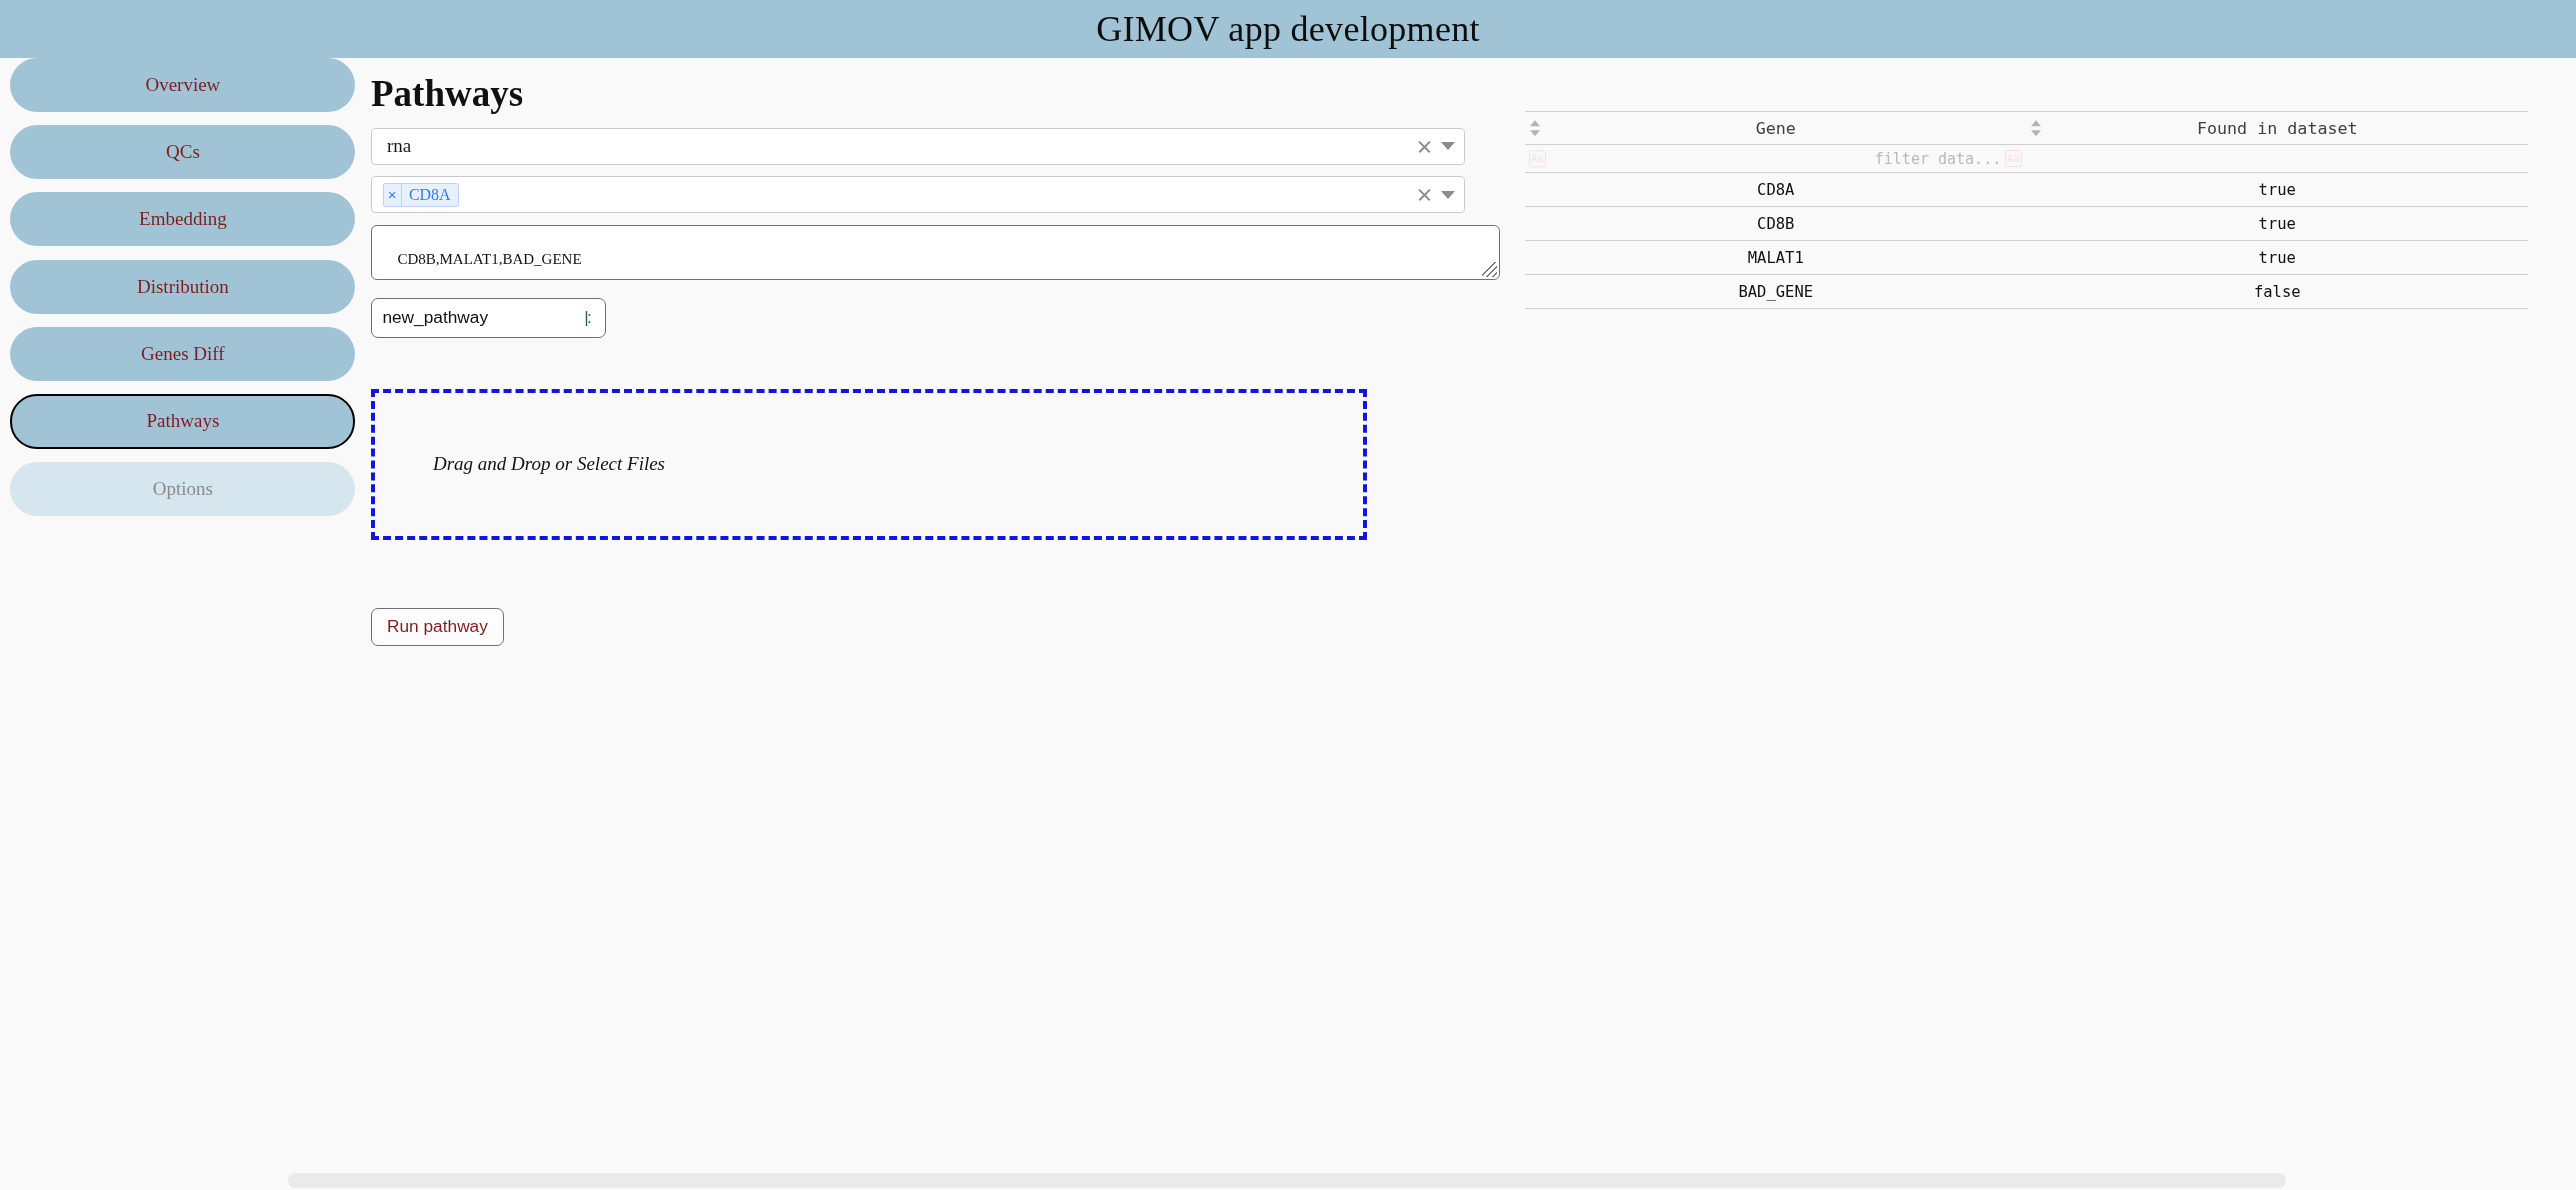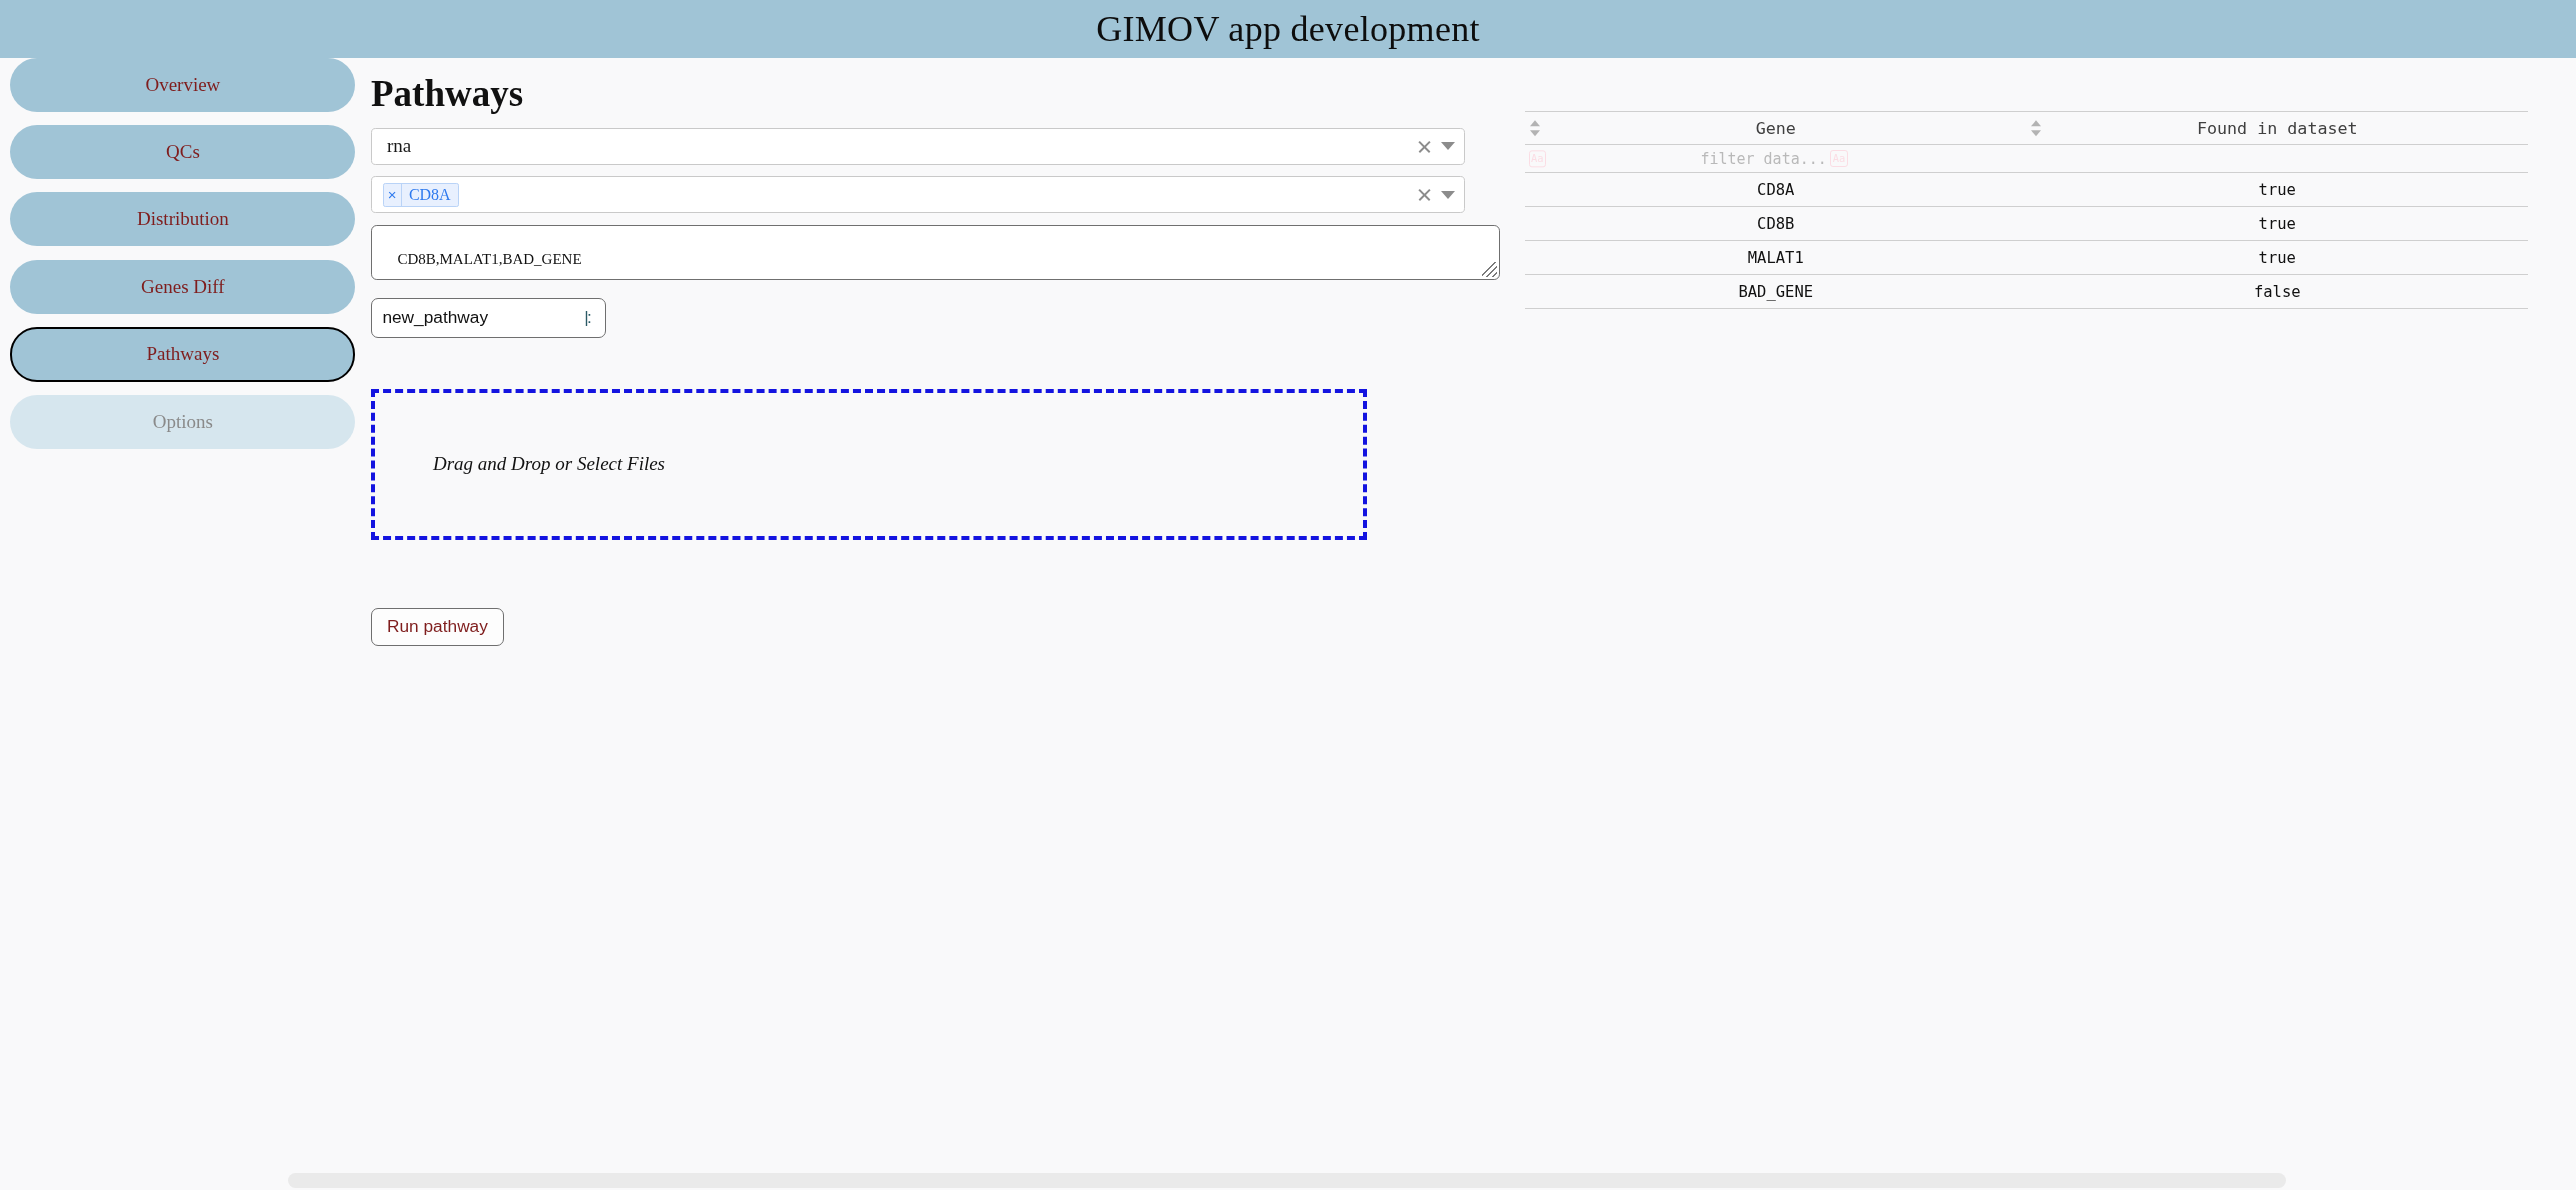--- a/index.html
+++ b/index.html
@@ -286,21 +286,21 @@
   .sort-icon i.down { bottom: 0.6px; border-top: 6.3px solid #b3b3b3; }
 
   tr.filter-row td {
     height: 28px;
     position: relative;
     border-bottom: 1.7px solid #cfcfcf;
   }
   .filter-cell-inner {
     display: flex;
     align-items: center;
-    justify-content: center;
+    justify-content: flex-end;
     height: 100%;
     gap: 3.5px;
     padding-right: 3.5px;
   }
   .filter-placeholder {
     font-family: "DejaVu Sans Mono", monospace;
     font-size: 15px;
     color: #b9b9b9;
   }
   .aa-icon {
@@ -344,20 +344,21 @@
 </head>
 <body>
 
 <div id="app-header">
   <div id="app-title">GIMOV app development</div>
 </div>
 
 <nav id="sidebar">
   <div class="nav-btn">Overview</div>
   <div class="nav-btn">QCs</div>
+  <div class="nav-btn">Embedding</div>
   <div class="nav-btn">Distribution</div>
   <div class="nav-btn">Genes Diff</div>
   <div class="nav-btn active">Pathways</div>
   <div class="nav-btn disabled">Options</div>
 </nav>
 
 <main id="main-panel">
 
   <h1 id="page-title">Pathways</h1>
 

